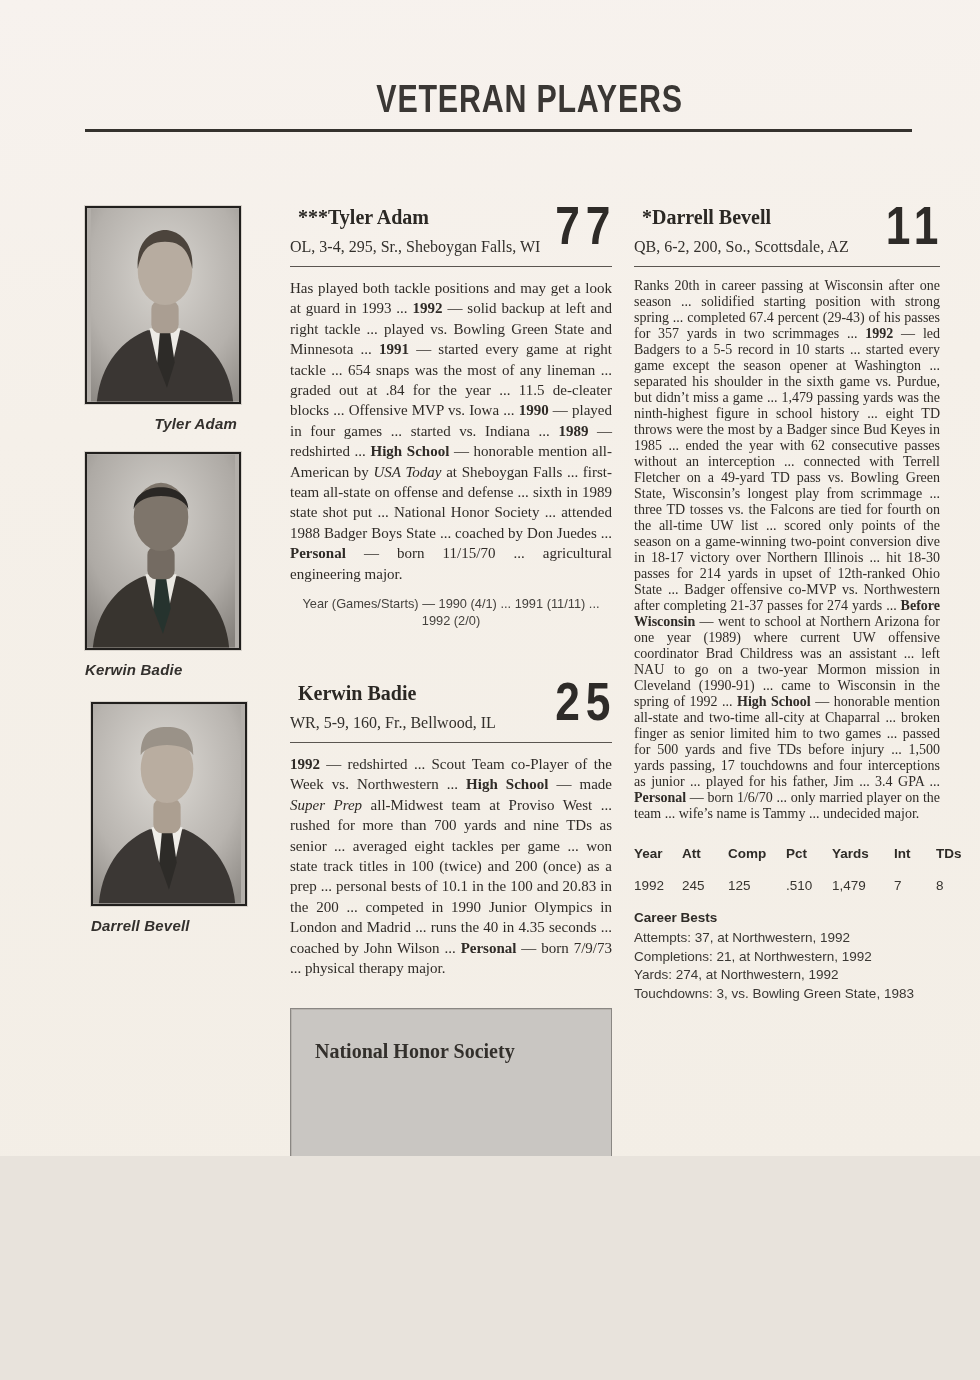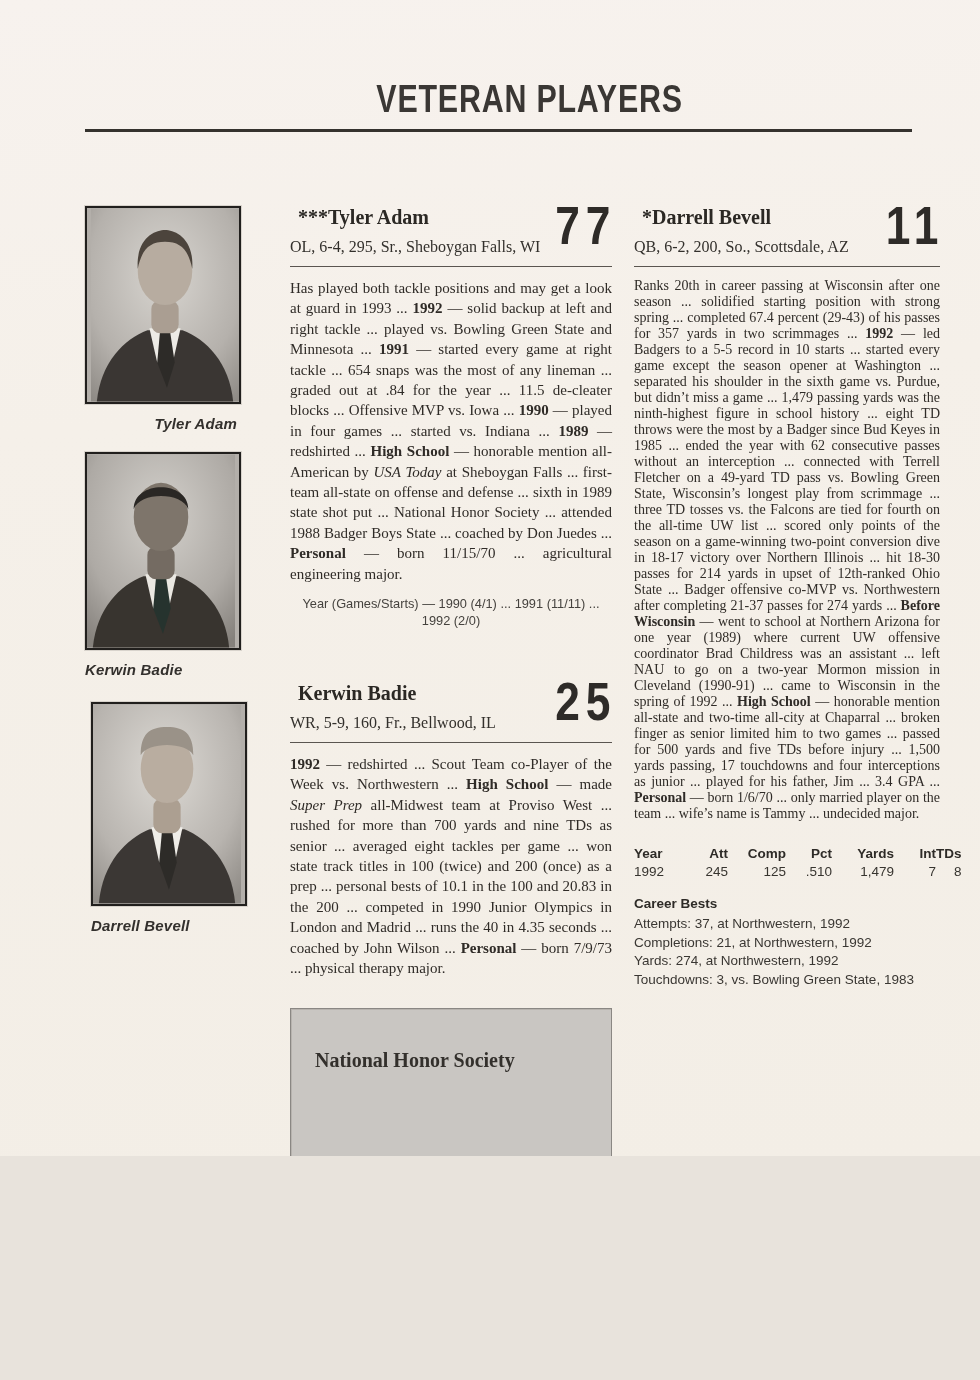--- a/index.html
+++ b/index.html
@@ -39,29 +39,29 @@
   .col-right .bio{font-size:14px;line-height:16px;}
   .seg-b{font-weight:bold;}
   .seg-i{font-style:italic;}
   .footnote{
     margin:11px 0 0 0;font-family:"Liberation Sans", sans-serif;font-size:12.8px;line-height:17px;
     color:#45423e;text-align:center;
   }
   
   .nhs-box{
     left:290px;top:1008px;width:322px;height:184px;box-sizing:border-box;
-    background:#c9c6c2;border:1.5px solid #8a8783;padding:36px 24px;
+    background:#c9c6c2;border:1.5px solid #8a8783;padding:27px 24px;
     box-shadow:1px 1px 0 #b7b3ae inset;
   }
   .nhs-title{margin:4px 0 0 0;font-size:20px;font-weight:bold;color:#33302c;}
   .nhs-body{margin:16px 0 0 0;font-size:15px;line-height:22.5px;text-align:justify;color:#3a3631;}
   
   .stats{margin-top:24px;font-family:"Liberation Sans", sans-serif;}
-  .stats-grid{display:grid;grid-template-columns:48px 46px 58px 46px 62px 42px 1fr;row-gap:3px;}
-  .stats-grid .cell{font-size:13.5px;color:#37342f;text-align:right;}
+  .stats-grid{display:grid;grid-template-columns:48px 46px 58px 46px 62px 42px 1fr;row-gap:17px;}
+  .stats-grid .cell{font-size:13.5px;color:#37342f;text-align:left;}
   .stats-grid .cell:nth-child(7n+1){text-align:left;}
   .stats-grid .head{font-weight:bold;color:#2e2b27;}
   .career{margin-top:17px;font-family:"Liberation Sans", sans-serif;}
   .career-title{font-size:13.5px;font-weight:bold;color:#2e2b27;margin:0 0 4px 0;}
   .career-line{font-size:13.5px;line-height:18.5px;color:#3a3733;}
   
   .rule-bottom{left:85px;top:1311px;width:825px;height:2px;background:#4a4641;}
   .page-num{left:85px;top:1324px;font-family:"Liberation Sans", sans-serif;font-weight:bold;font-size:15px;color:#3a3733;}
   
   .ghost{background:rgba(198,170,158,0.22);filter:blur(2px);border-radius:2px;}
@@ -144,21 +144,21 @@
         <ellipse cx="76" cy="66" rx="27" ry="35" fill="#b9ada0"></ellipse>
         <path d="M49,52 C49,30 58,23 76,23 C94,23 103,30 103,52 C96,38 56,38 49,52 Z" fill="#9a9288"></path>
       </svg>
     </div>
     <figcaption class="caption">Darrell Bevell</figcaption>
   </figure>
 
   <section class="abs card" style="left:290px;top:197px;">
     <div class="card-head">
       <h2 class="p-name">***Tyler Adam</h2>
-      <div class="p-vitals">OL, 6-4, 295, Sr., Sheboygan Falls, WI</div>
+      <div class="p-vitals">OL, 3-4, 295, Sr., Sheboygan Falls, WI</div>
       <div class="jersey">77</div>
     </div>
     <div class="hrule"></div>
     <p class="bio"><span>Has played both tackle positions and may get a look at guard in 1993 ... </span><span class="seg-b">1992</span><span> — solid backup at left and right tackle ... played vs. Bowling Green State and Minnesota ... </span><span class="seg-b">1991</span><span> — started every game at right tackle ... 654 snaps was the most of any lineman ... graded out at .84 for the year ... 11.5 de-cleater blocks ... Offensive MVP vs. Iowa ... </span><span class="seg-b">1990</span><span> — played in four games ... started vs. Indiana ... </span><span class="seg-b">1989</span><span> — redshirted ... </span><span class="seg-b">High School</span><span> — honorable mention all-American by </span><span class="seg-i">USA Today</span><span> at Sheboygan Falls ... first-team all-state on offense and defense ... sixth in 1989 state shot put ... National Honor Society ... attended 1988 Badger Boys State ... coached by Don Juedes ... </span><span class="seg-b">Personal</span><span> — born 11/15/70 ... agricultural engineering major.</span></p>
     <p class="footnote">Year (Games/Starts) — 1990 (4/1) ... 1991 (11/11) ... 1992 (2/0)</p>
   </section>
 
   <section class="abs card" style="left:290px;top:673px;">
     <div class="card-head">
       <h2 class="p-name">Kerwin Badie</h2>

